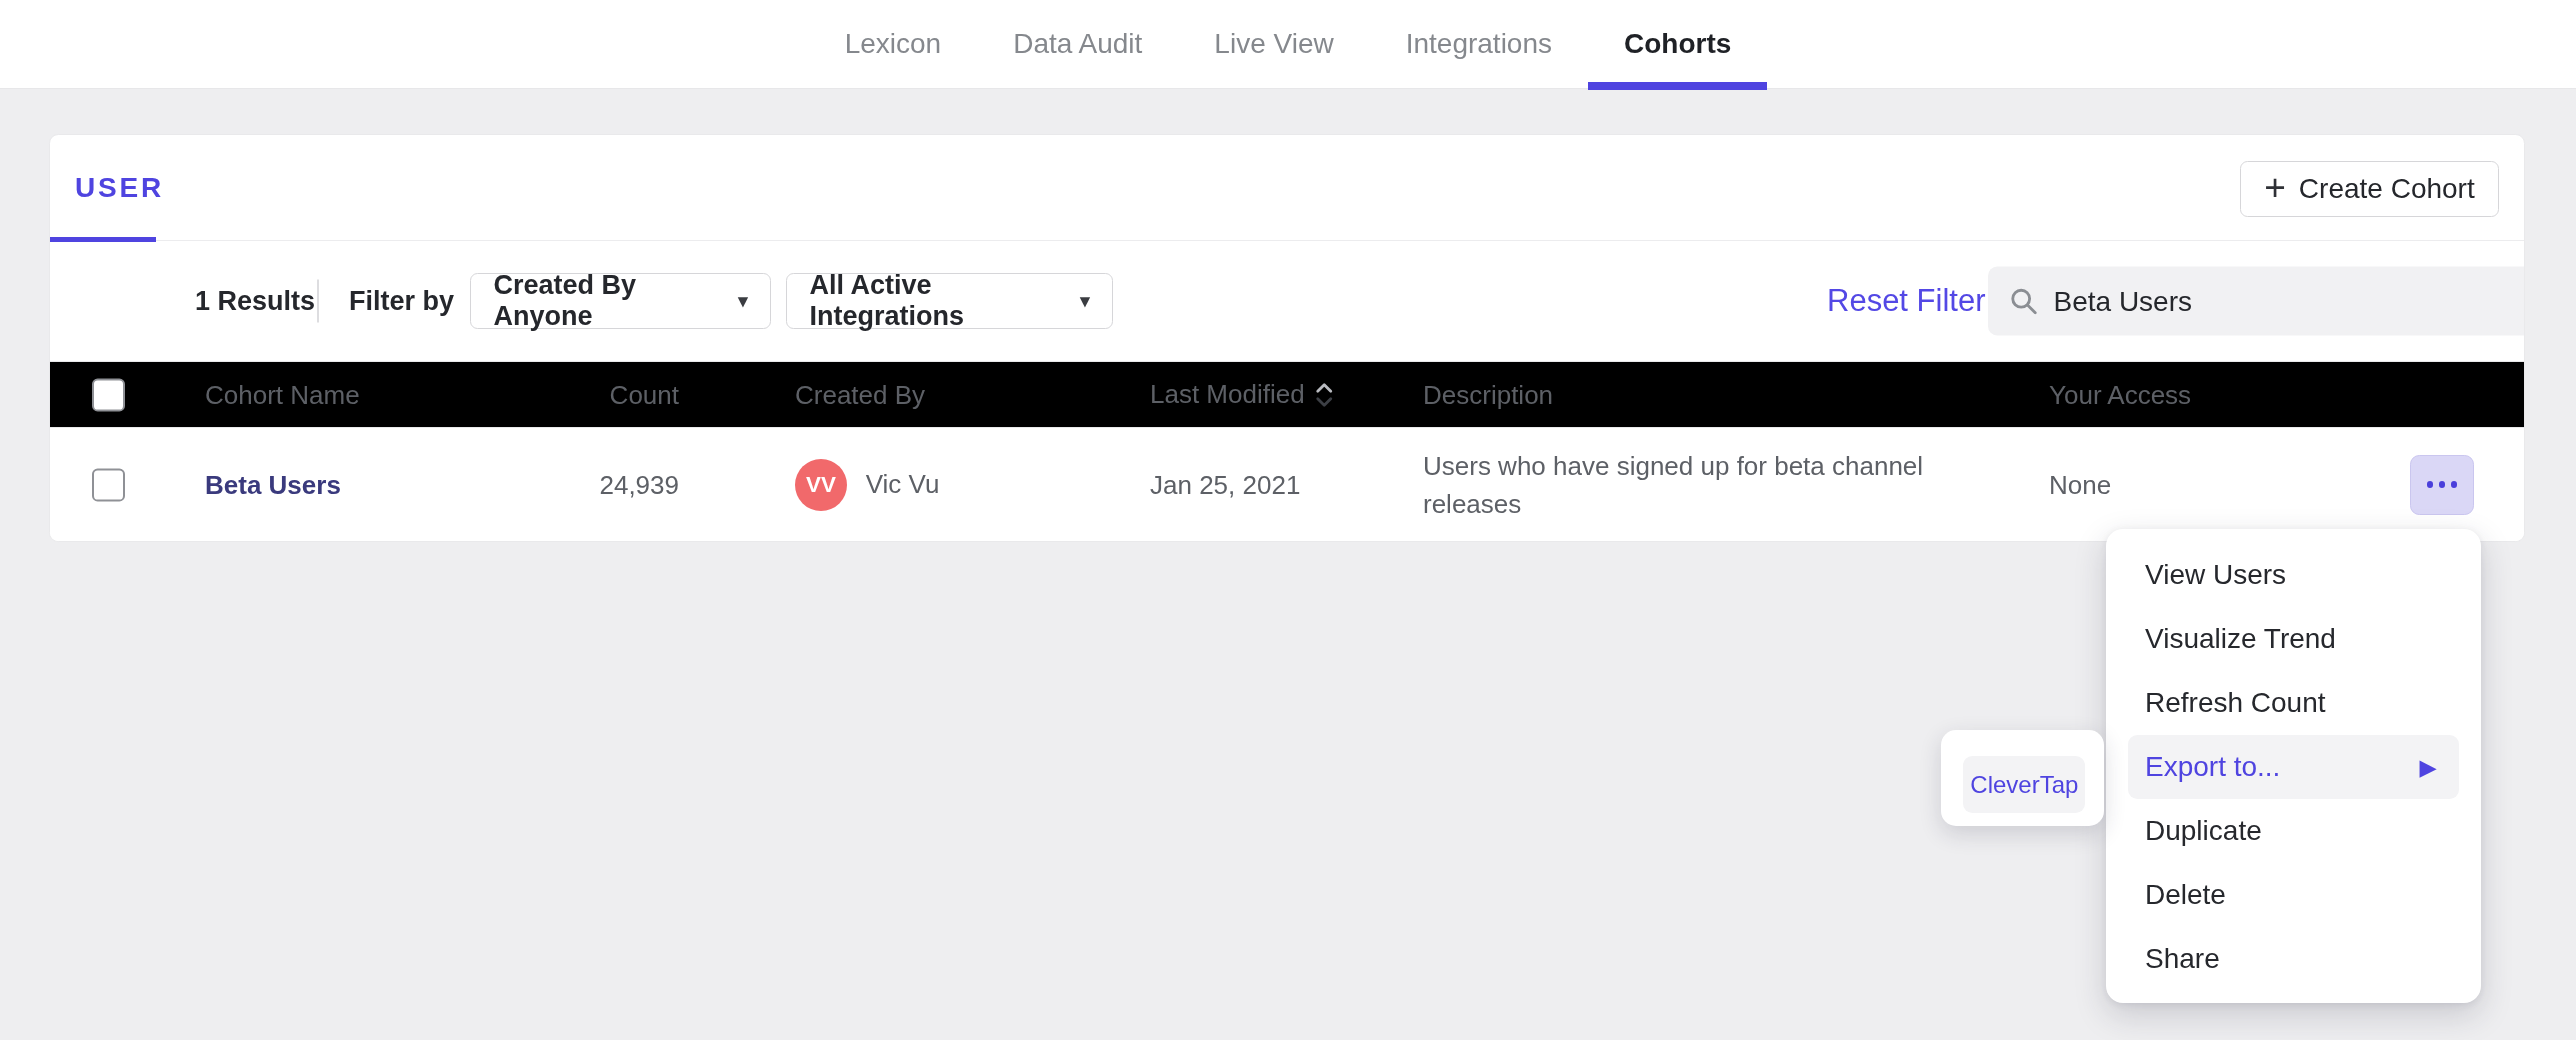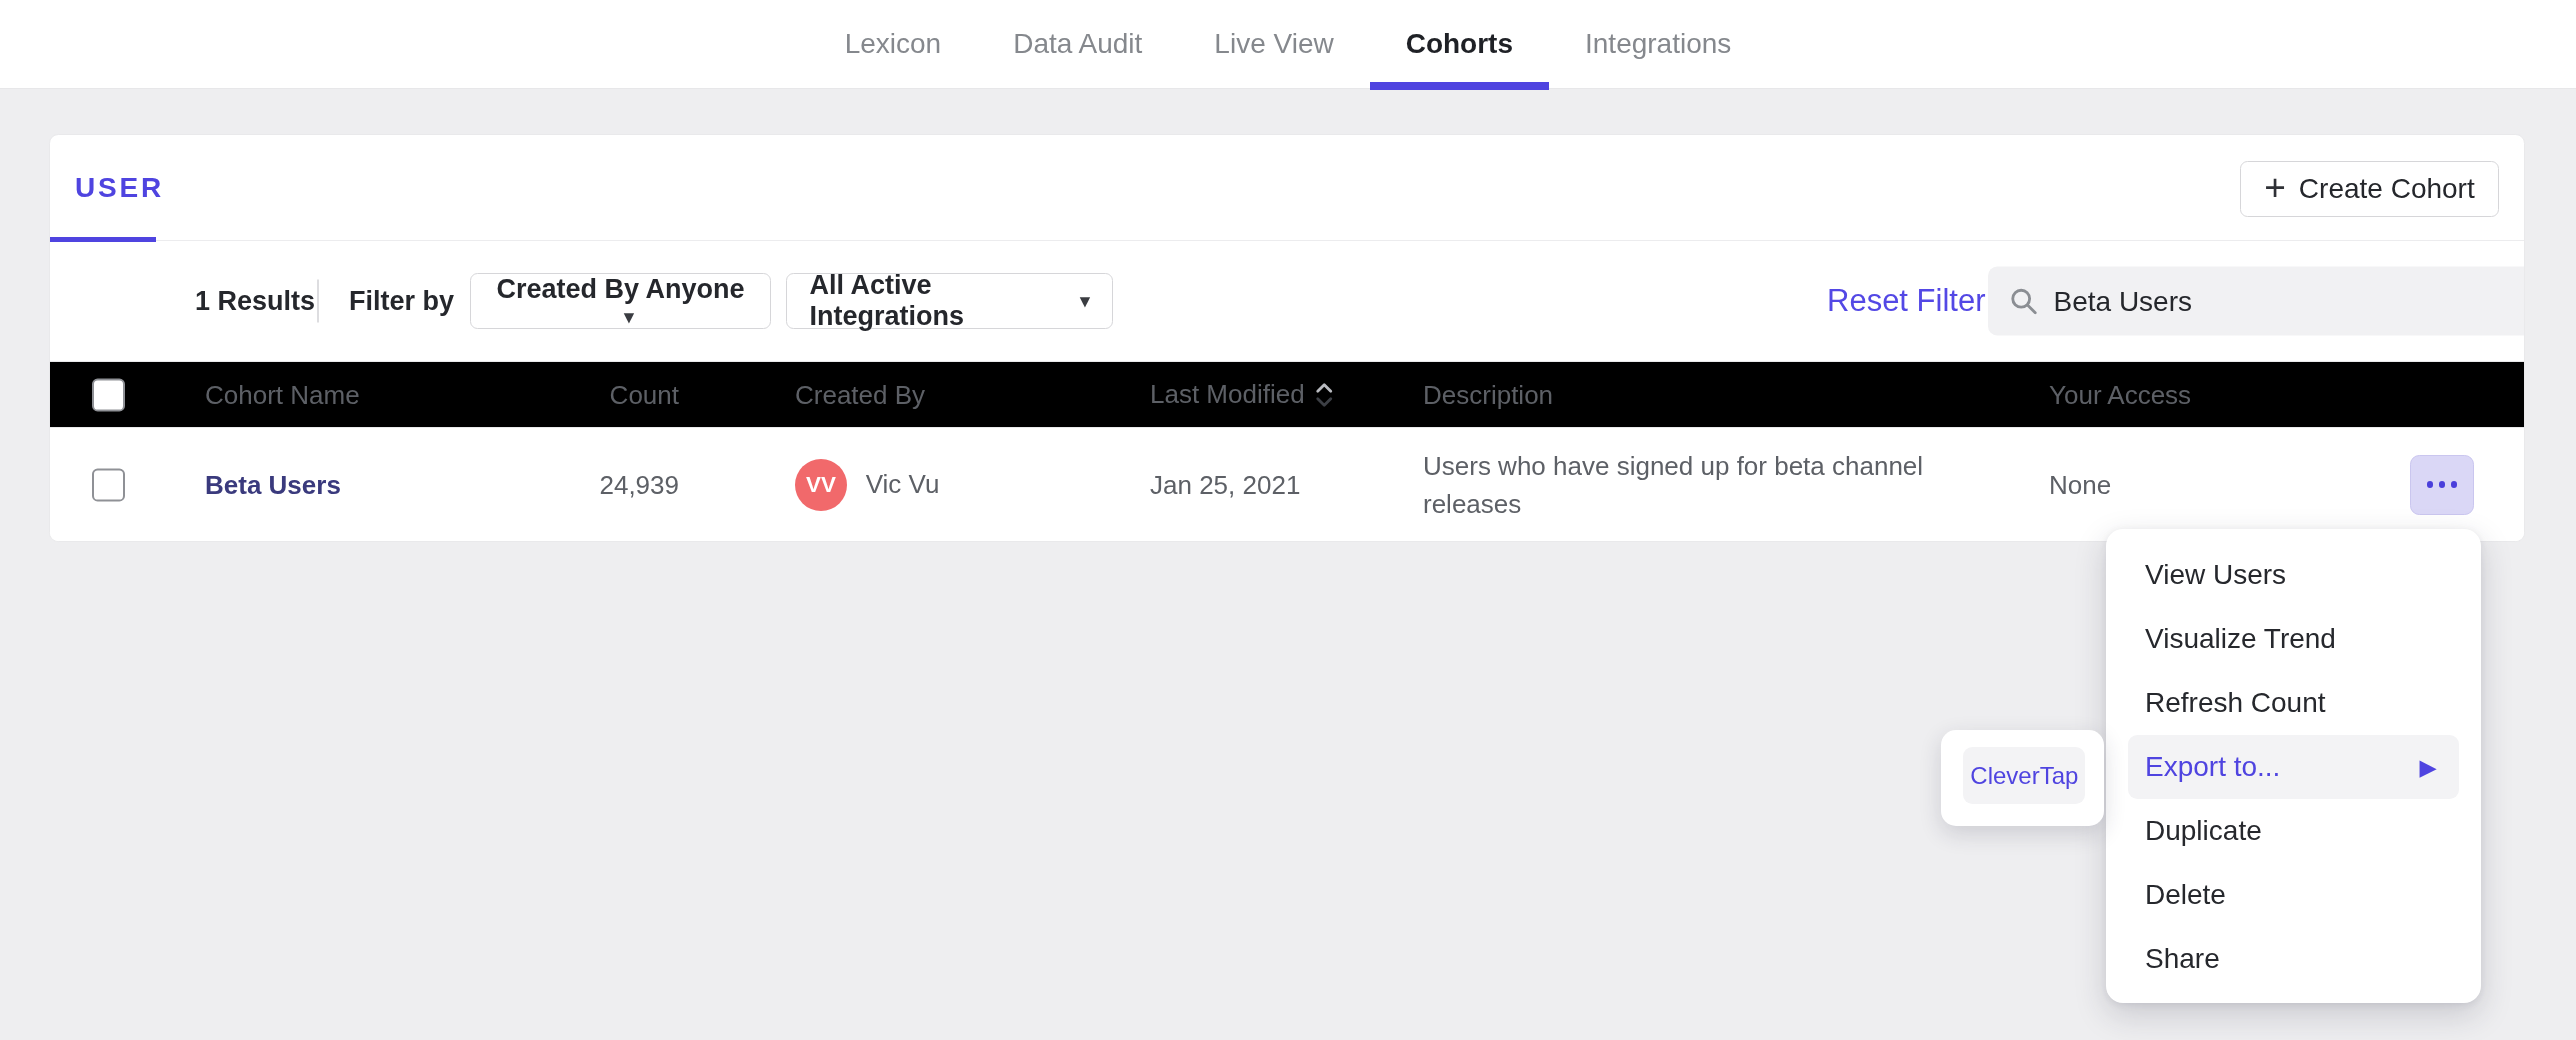--- a/index.html
+++ b/index.html
@@ -30,21 +30,21 @@
 
   
   .filter-bar { position:relative; height:120px;margin-left:40px; }
   .fb { position:absolute; top:50%; transform:translateY(-50%); }
   .f-results { left:105px; font-size:27px; font-weight:700; color:#25272c; }
   .f-divider { left:227px; width:1.9px; height:43px; background:#dddde0; }
   .f-label { left:259px; font-size:27px; font-weight:700; color:#25272c; }
   .dropdown { height:56px; background:#fff; border:1.9px solid #d6d6d9; border-radius:7.5px;
               display:flex; align-items:center; justify-content:space-between; padding:0 22.4px;
               font-size:27px; font-weight:600; color:#25272c; cursor:pointer; }
-  .dd-created { left:380px; width:301px;flex-direction:column; }
+  .dd-created { left:380px; width:301px; }
   .dd-integrations { left:696px; width:327px; }
   .caret { font-size:18.7px; color:#3a3c41; margin-left:17px; }
   .f-reset { left:1737px; font-size:31px; color:#5348e5; cursor:pointer; }
   .f-search { left:1898px; width:545px; height:69px; background:#f1f1f3; border-radius:9.3px;
               display:flex; align-items:center; padding:0 20.5px; gap:15px; }
   .f-search input { flex:1; border:none; outline:none; background:transparent; font-family:"Liberation Sans", sans-serif;
                     font-size:28px; color:#25272c; }
 
   
   .thead { position:relative; height:66px; background:#000000; border-top:0.9px solid #e9e9eb; }
@@ -74,46 +74,46 @@
                   border-radius:17px; padding:14px 8px;
                   box-shadow:0 11.2px 32px rgba(40,40,60,.18), 0 1.9px 7.5px rgba(40,40,60,.08); }
   .menu-item { height:64px; margin:0 14px; padding:0 17px; border-radius:9.3px; display:flex; align-items:center;
                font-size:28px; color:#26282d; cursor:pointer; }
   .menu-item.highlight { background:#f3f3f5; color:#4f44e0; justify-content:space-between; padding-right:22.4px; }
   .submenu-arrow { font-size:22.4px; color:#4f44e0; }
 
   
   .submenu { position:absolute; left:1941px; top:730px; width:163px; height:96px; background:#fff;
              border-radius:15px; box-shadow:0 7.5px 22.4px rgba(40,40,60,.16); }
-  .submenu-item { position:absolute; left:22.4px; top:17px; width:122px; height:57px; background:#f3f3f5;
+  .submenu-item { position:absolute; left:22.4px; top:26px; width:122px; height:57px; background:#f3f3f5;
                   border-radius:9.3px; display:flex; align-items:center; justify-content:center;
                   font-size:24px; color:#4f44e0; cursor:pointer; }
 </style>
 </head>
 <body>
 
 <div class="page">
 
   <header class="topnav">
     <div class="nav-tab">
         <span>Lexicon</span>
       </div>
     <div class="nav-tab">
         <span>Data Audit</span>
       </div>
     <div class="nav-tab">
         <span>Live View</span>
       </div>
+    <div class="nav-tab">
+        <span>Integrations</span>
+      </div>
     <div class="nav-tab active">
       <span>Cohorts</span>
       <span class="nav-underline"></span>
     </div>
-    <div class="nav-tab">
-        <span>Integrations</span>
-      </div>
   </header>
 
   <section class="card">
 
     <div class="tabs-row">
       <div class="user-tab">
         <span class="user-tab-label">USER</span>
         <span class="user-tab-underline"></span>
       </div>
       <button class="create-btn">

